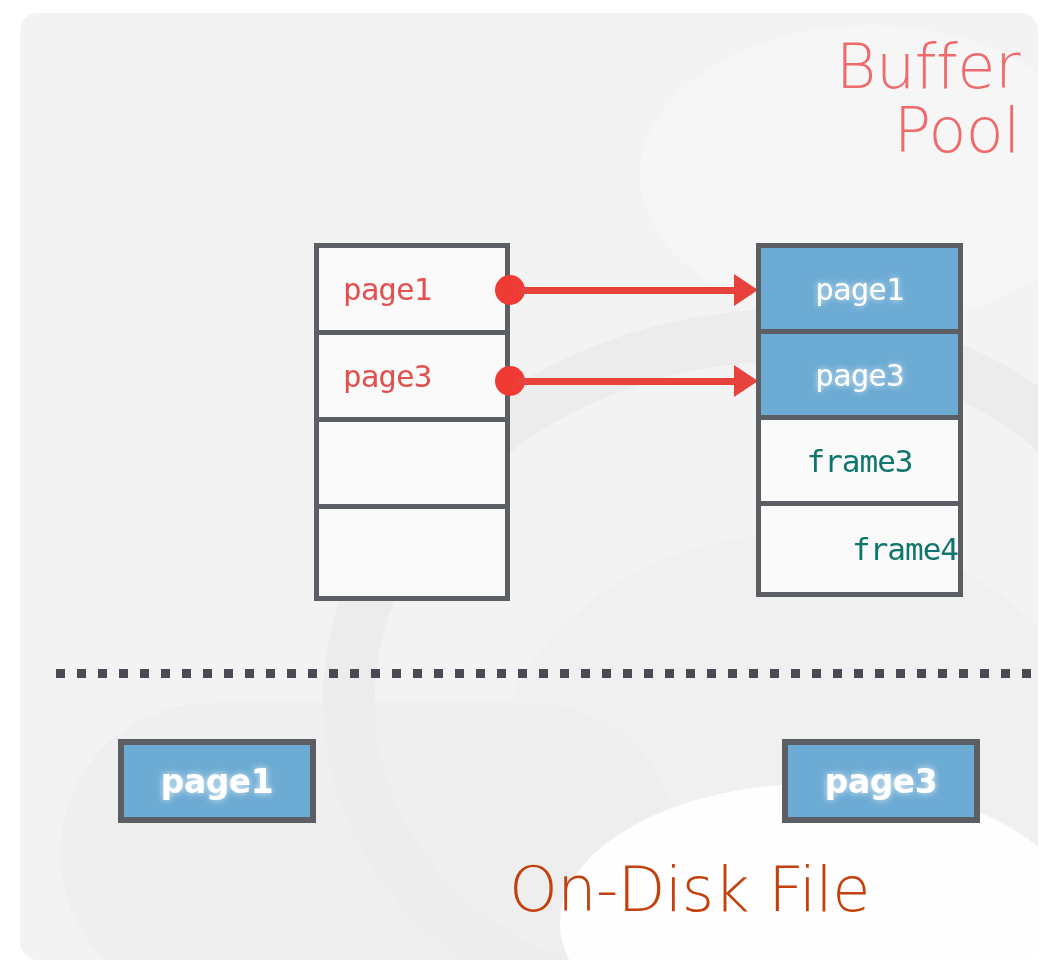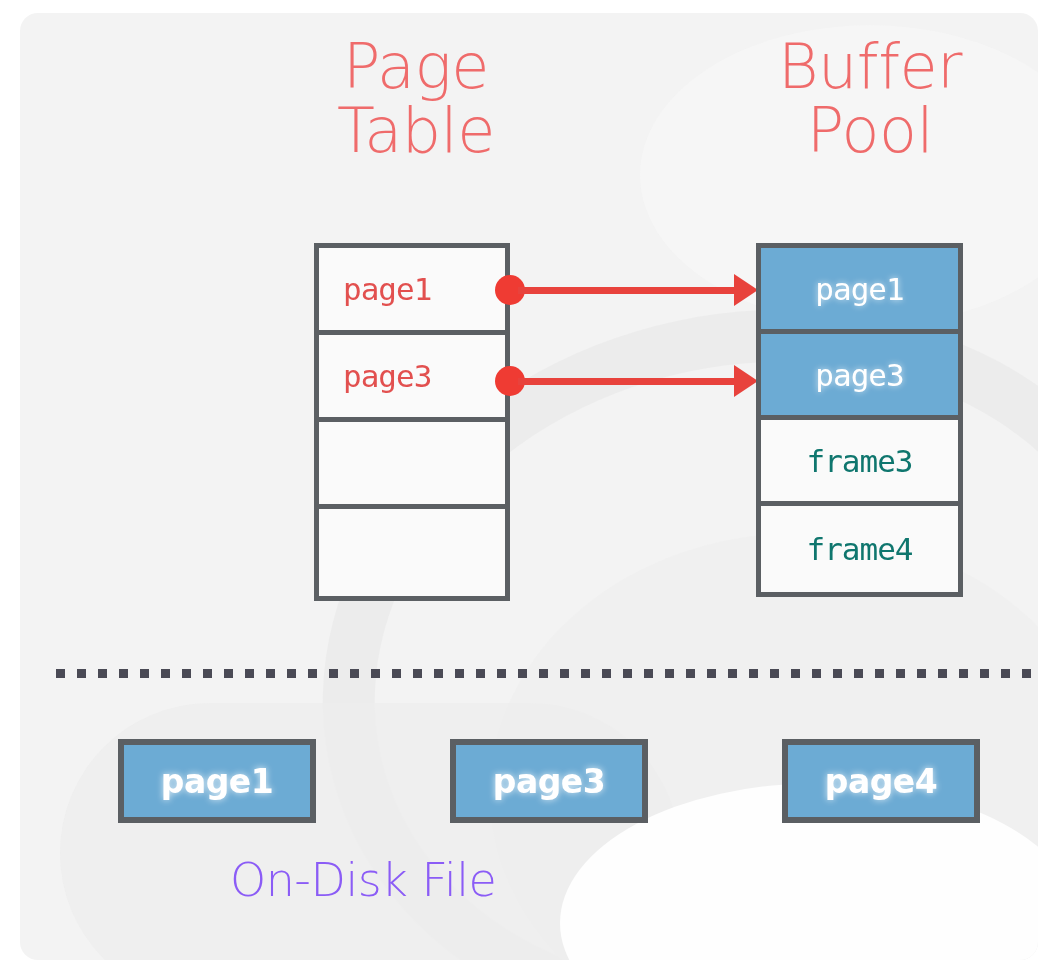--- a/index.html
+++ b/index.html
@@ -83,31 +83,31 @@
     color: #ef6b6b;
     font-family: "DejaVu Sans", sans-serif;
     font-weight: 300;
     font-size: 62px;
     line-height: 1.03;
     text-align: center;
     letter-spacing: -0.5px;
     white-space: pre-line;
   }
   #title-page-table { left: 246px; top: 22px; width: 300px; }
-  #title-buffer-pool { left: 700px; top: 22px; width: 300px; }
+  #title-buffer-pool { left: 700px; top: 22px; width: 300px; text-align: right; }
 
   .caption {
     position: absolute;
     left: 210px;
     top: 840px;
     width: 640px;
-    text-align: left;
-    color: #8b5cf6;
+    text-align: right;
+    color: #c2410c;
     font-weight: 300;
-    font-size: 46px;
+    font-size: 62px;
     letter-spacing: -0.5px;
   }
 
   
   .stack {
     position: absolute;
     border: 5px solid #5b5f63;
     box-sizing: border-box;
     background: #fafafa;
   }
@@ -131,21 +131,21 @@
   }
   #page-table .cell:last-child { border-bottom: none; }
 
   #buffer-pool .cell {
     height: 25%;
     border-bottom: 5px solid #5b5f63;
     justify-content: center;
     background: #fafafa;
     color: #0f766e;
   }
-  #buffer-pool .cell:last-child { border-bottom: none; }
+  #buffer-pool .cell:last-child { border-bottom: none; justify-content: flex-end; }
   #buffer-pool .cell.filled {
     background: #6cabd4;
     color: #ffffff;
     text-shadow: 0 0 6px rgba(255,255,255,.75);
   }
 
   
   .dot {
     position: absolute;
     width: 30px;
@@ -217,22 +217,20 @@
 
 <div id="canvas">
   <div class="panel">
 
     <div class="wm wm-e"></div>
     <div class="wm wm-a"></div>
     <div class="wm wm-b"></div>
     <div class="wm wm-c"></div>
     <div class="wm wm-d"></div>
 
-    <div class="title" id="title-page-table">Page
-Table</div>
 
     <div class="title" id="title-buffer-pool">Buffer
 Pool</div>
 
     <div class="stack" id="page-table">
       <div class="cell">
         <span>page1</span>
       </div>
       <div class="cell">
         <span>page3</span>
@@ -270,21 +268,18 @@
 
     <div class="dotted"></div>
 
     <div class="disk-row">
       <div class="disk-block">
         <span>page1</span>
       </div>
       <div class="disk-block">
         <span>page3</span>
       </div>
-      <div class="disk-block">
-        <span>page4</span>
-      </div>
     </div>
 
     <div class="caption">On-Disk File</div>
 
   </div>
 </div>
 
 </body></html>

